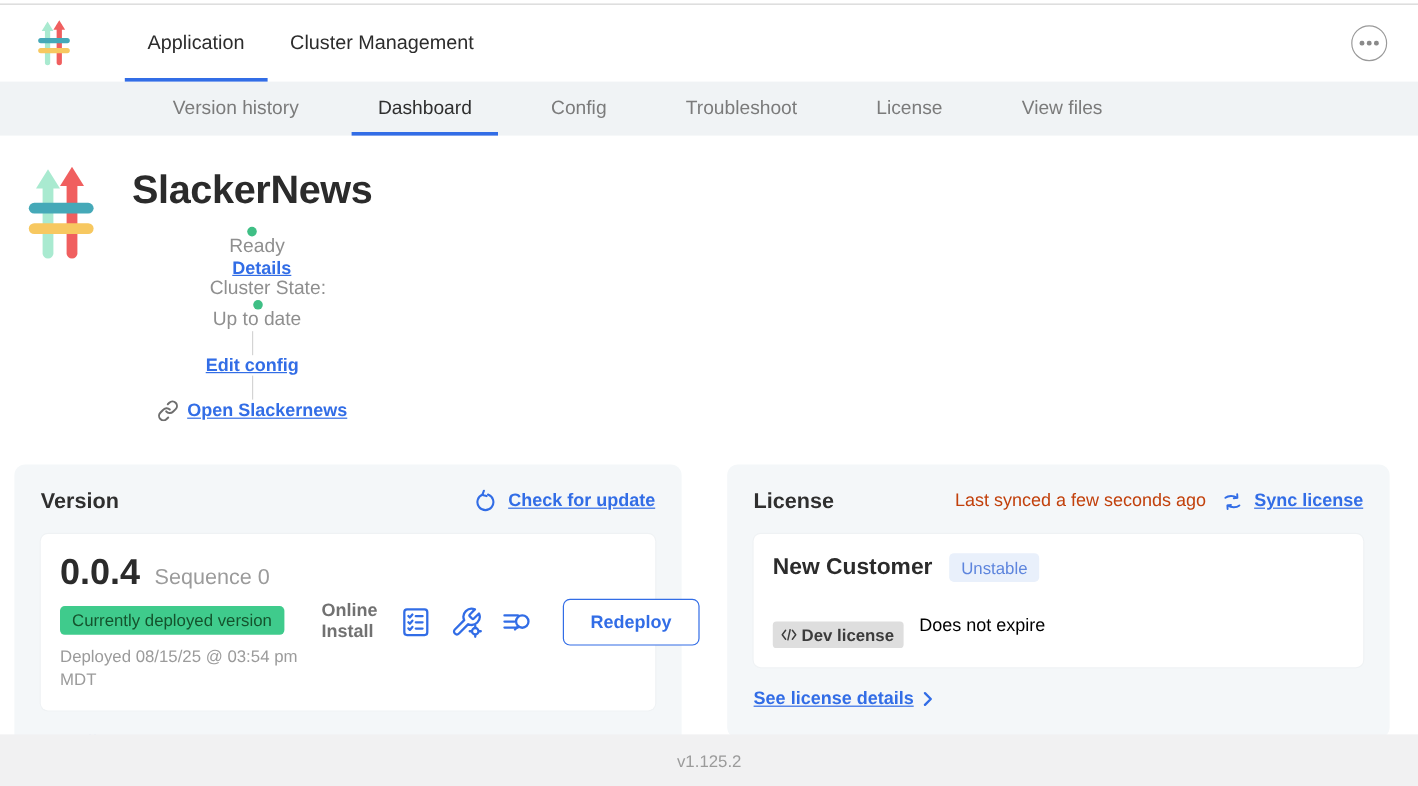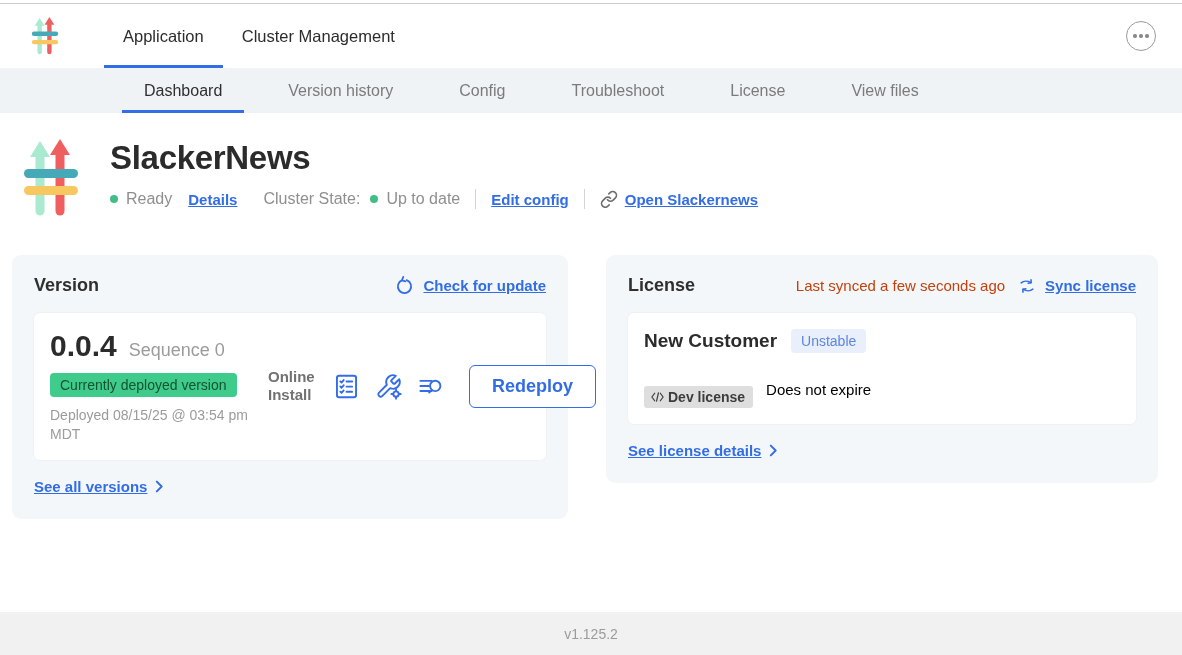--- a/index.html
+++ b/index.html
@@ -38,21 +38,21 @@
     position:relative;cursor:pointer;padding:0 2px;}
   .sub-tab.active{color:#2f2f2f;}
   .sub-tab.active::after{content:"";position:absolute;left:-20px;right:-20px;bottom:0;
     height:3px;background:var(--accent);}
 
   
   .app-hero{display:flex;margin:24px 0 0 22px;gap:30px;}
   .app-logo{width:58px;height:82px;flex:0 0 auto;}
   .hero-text{padding-top:2px;}
   .app-title{font-size:33px;font-weight:700;color:#2b2b2b;letter-spacing:-0.3px;}
-  .status-row{margin-top:12px;display:flex;align-items:center;font-size:16px;color:#8f8f8f;}
+  .status-row{margin-top:12px;display:flex;align-items:center;font-size:16px;color:#8f8f8f;flex-direction:column;}
   .dot{width:8px;height:8px;border-radius:50%;background:#3fbf85;display:inline-block;}
   .status-row .lbl{margin:0 0 0 8px;}
   a.link{color:var(--accent);font-weight:700;font-size:15px;text-decoration:underline;cursor:pointer;}
   .status-row .link{margin-left:16px;}
   .status-row .cluster{margin-left:26px;}
   .status-row .dot2{margin-left:10px;}
   .vdiv{width:1px;height:20px;background:#d4d4d4;margin:0 15px;}
   .openlink{display:flex;align-items:center;gap:7px;}
 
   
@@ -72,21 +72,21 @@
   .v-num-row{display:flex;align-items:baseline;}
   .v-number{font-size:30px;font-weight:700;color:#2b2b2b;}
   .v-seq{font-size:18px;color:#9b9b9b;margin-left:12px;}
   .badge-green{display:inline-block;margin-top:10px;background:var(--green);color:#14532d;
     font-size:14px;padding:4px 10px;border-radius:4px;}
   .deployed{margin-top:9px;font-size:14px;color:#9b9b9b;line-height:1.35;width:218px;}
   .v-right{display:flex;align-items:center;gap:15px;padding-right:2px;}
   .install-type{font-size:15px;font-weight:700;color:#717171;width:50px;line-height:1.2;}
   .icon-btn{cursor:pointer;display:flex;}
   .btn-outline{background:#fff;border:1.5px solid var(--accent);border-radius:6px;
-    color:var(--accent);font-weight:700;font-size:18px;padding:10px 22px;cursor:pointer;
+    color:var(--accent);font-weight:700;font-size:15px;padding:10px 22px;cursor:pointer;
     margin-left:10px;font-family:inherit;}
   .see-link{margin-top:18px;display:flex;align-items:center;gap:8px;}
 
   
   .lic-row1{display:flex;align-items:center;gap:14px;}
   .customer{font-size:19px;font-weight:700;color:#2b2b2b;}
   .badge-channel{background:#e9f0fb;color:#5e85dd;font-size:14px;padding:4px 10px;border-radius:4px;}
   .lic-row2{margin-top:17px;display:flex;align-items:center;gap:13px;}
   .dev-tag{background:#dedede;color:#3c3c3c;font-weight:700;font-size:14px;
     padding:3px 8px 3px 6px;border-radius:3px;display:flex;align-items:center;gap:3px;margin-top:16px;}
@@ -117,22 +117,22 @@
     <div class="main-tab">Cluster Management</div>
   </div>
   <div class="menu-circle">
     <i></i>
     <i></i>
     <i></i>
   </div>
 </div>
 
 <div class="subnav">
+  <div class="sub-tab">Version history</div>
   <div class="sub-tab active">Dashboard</div>
-  <div class="sub-tab">Version history</div>
   <div class="sub-tab">Config</div>
   <div class="sub-tab">Troubleshoot</div>
   <div class="sub-tab">License</div>
   <div class="sub-tab">View files</div>
 </div>
 
 <div class="app-hero">
   <svg class="app-logo" viewBox="0 0 58 82">
     <path d="M18 14 L18 74" stroke="#a9ead0" stroke-width="9" stroke-linecap="round"></path>
     <path d="M18 4 L28 20 L8 20 Z" fill="#a9ead0"></path>

